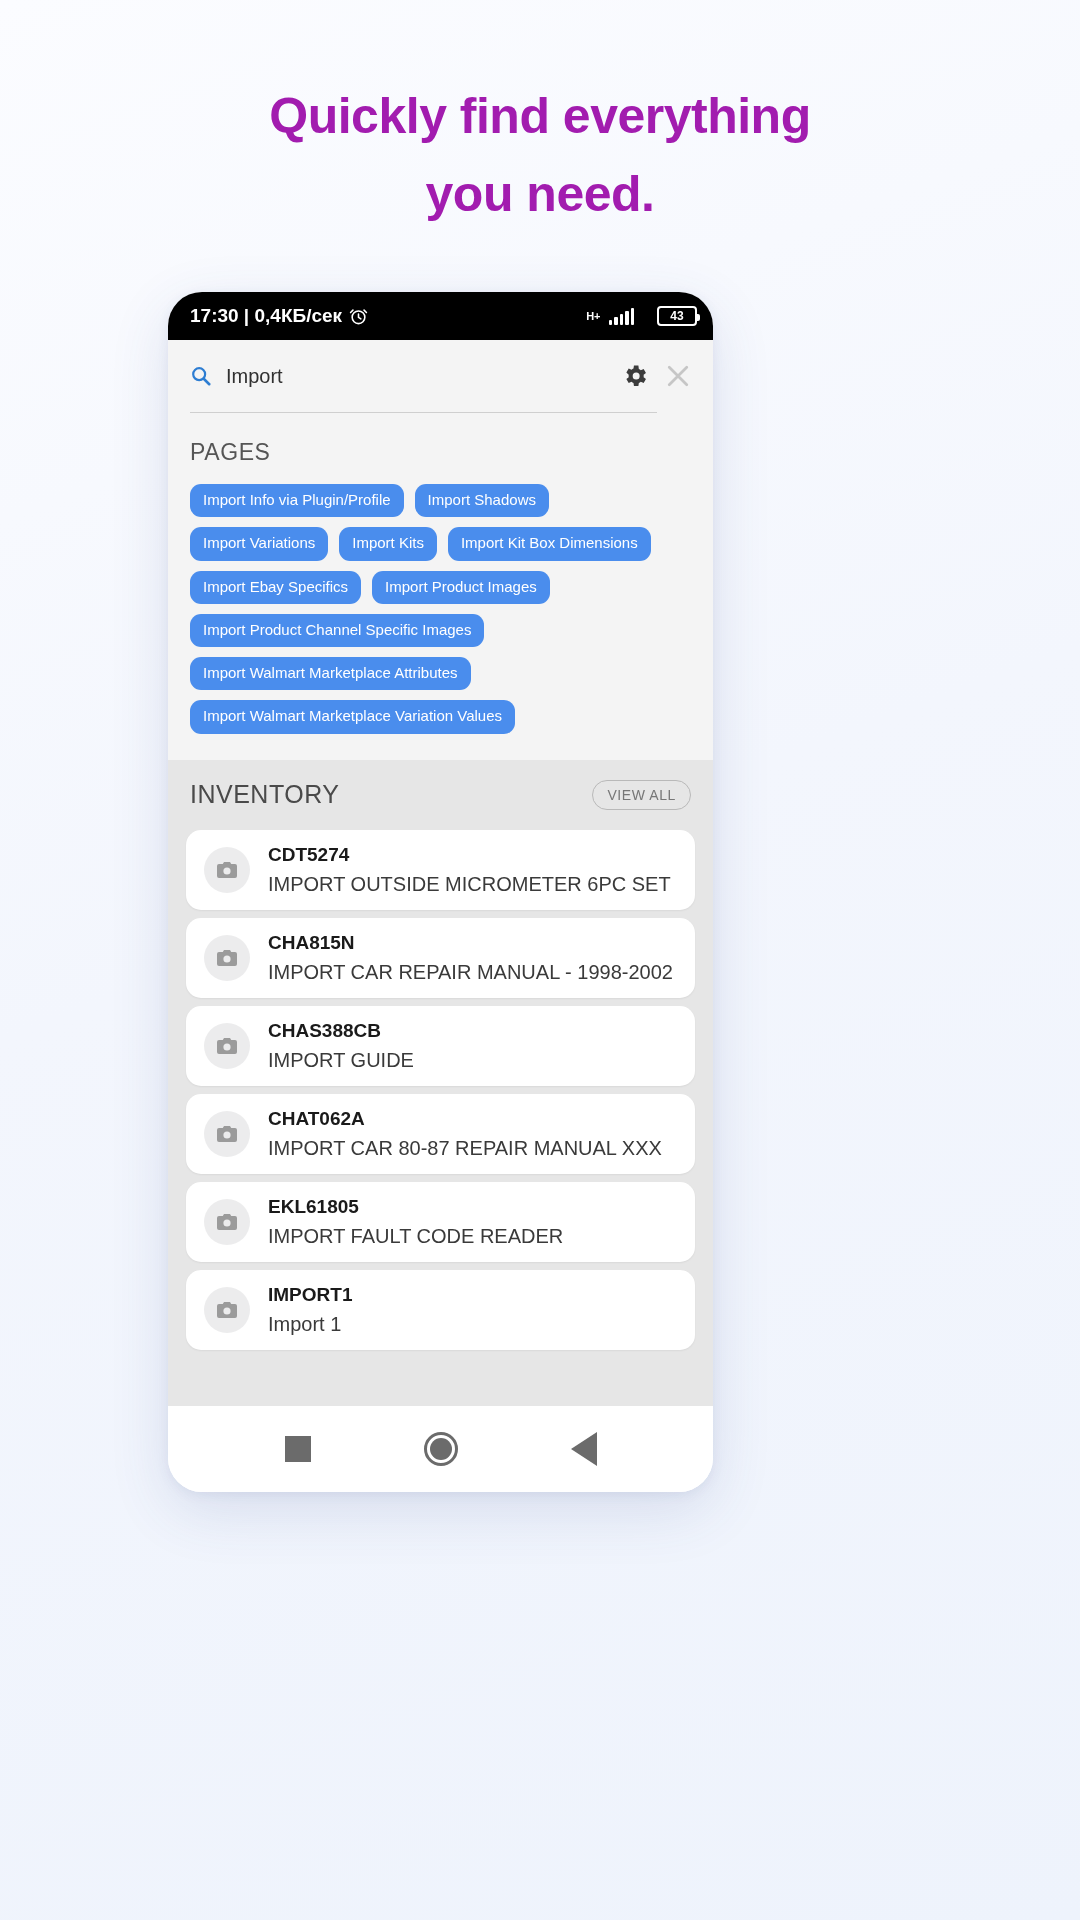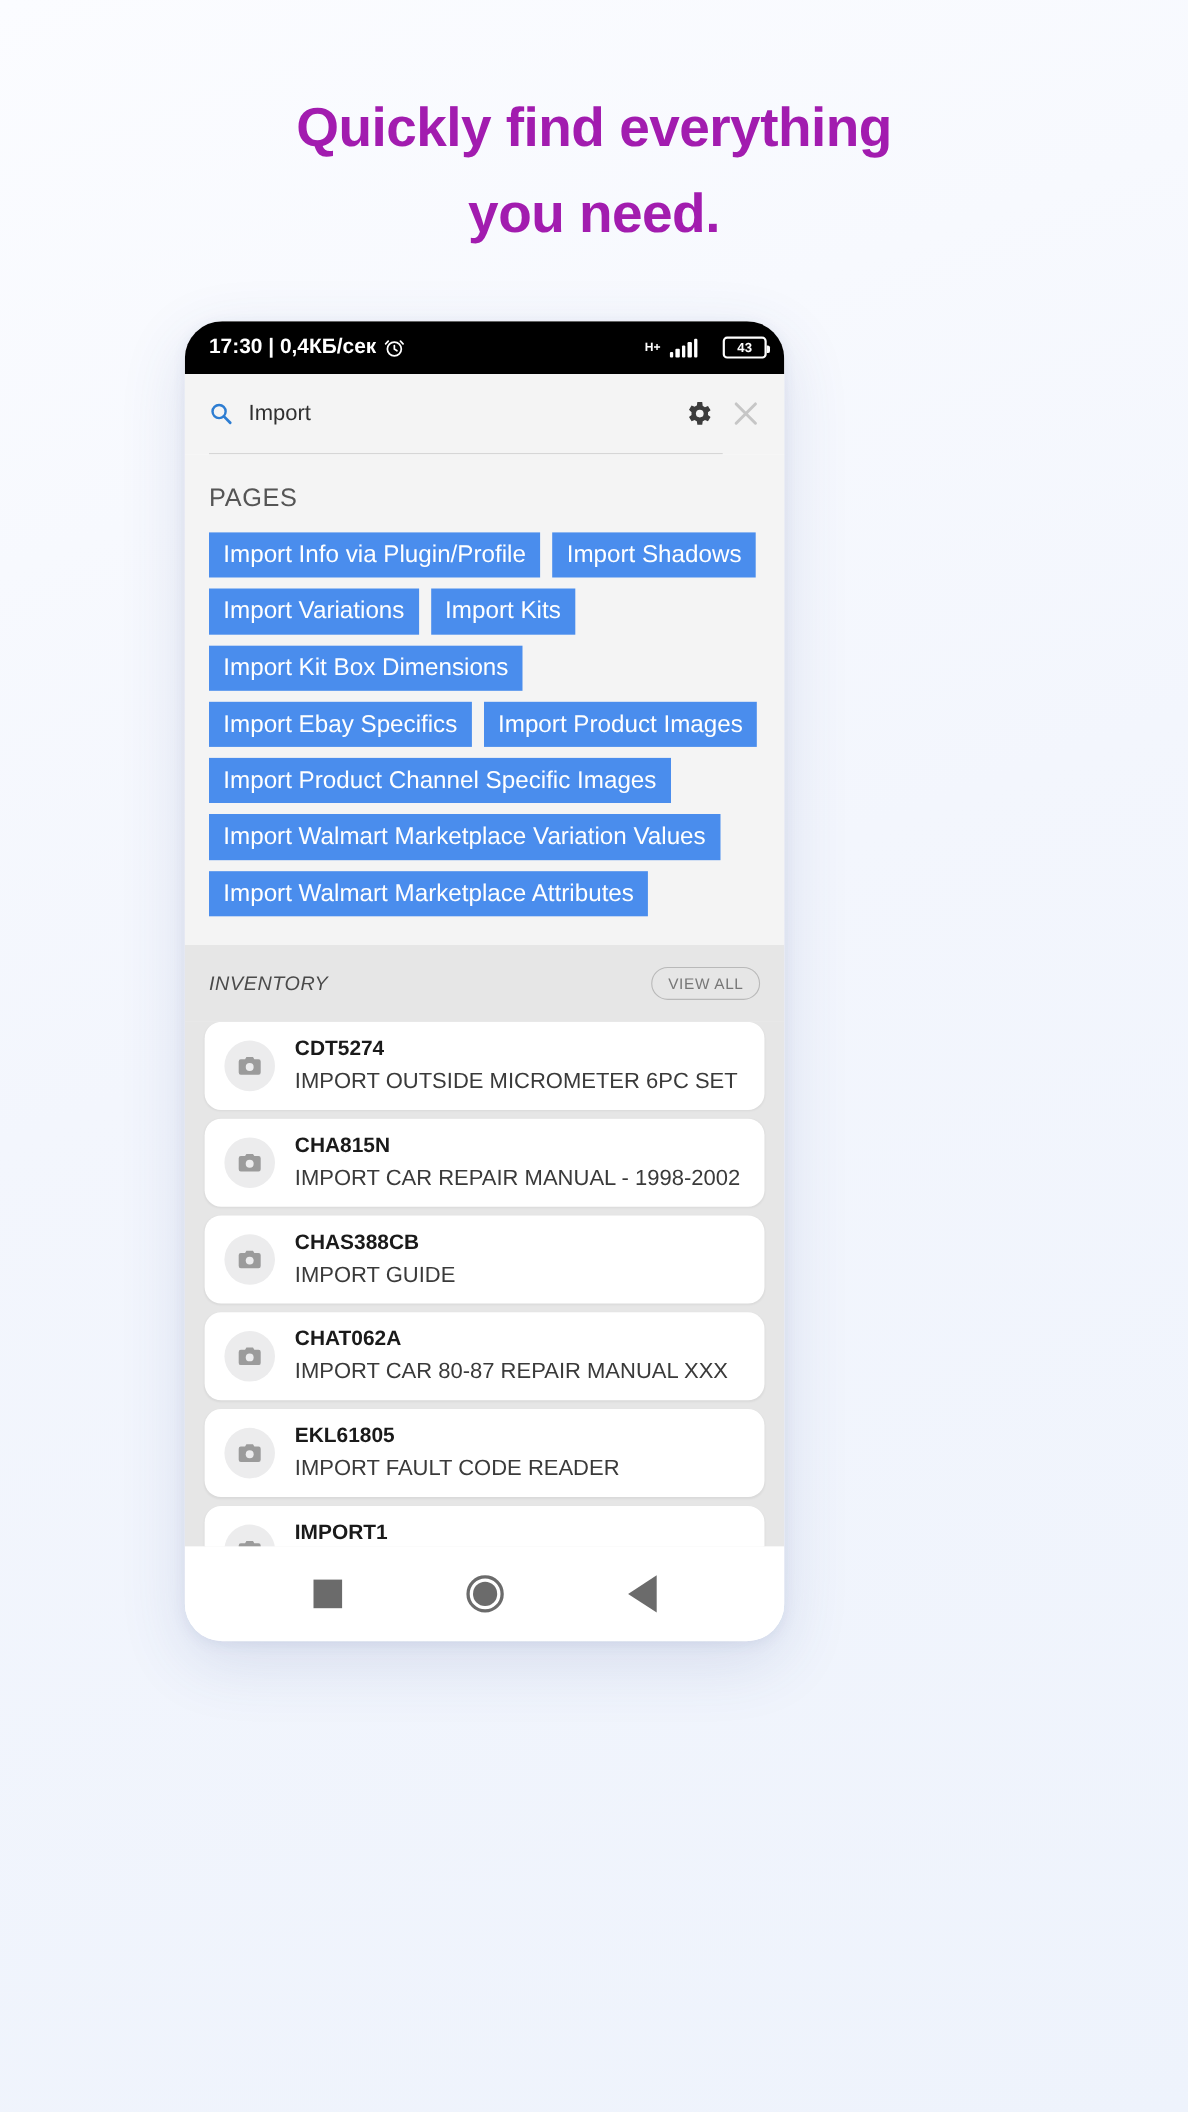--- a/index.html
+++ b/index.html
@@ -65,31 +65,31 @@
   .searchtext { flex: 1; font-size: 20px; color: #303030; }
   .gear { width: 28px; height: 28px; flex: none; cursor: pointer; }
   .closex { width: 30px; height: 30px; flex: none; cursor: pointer; }
   .searchrule { height: 1px; background: #cfcfcf; margin: 0 56px 0 22px; }
 
   
   .pages { background: #f4f4f4; padding: 26px 22px 26px 22px; flex: none; }
   .sectlabel { font-size: 23px; color: #555; letter-spacing: 0.6px; margin-bottom: 18px; }
   .chips { display: flex; flex-wrap: wrap; gap: 10px 11px; }
   .chip {
-    background: #4a8ded; color: #fff; border-radius: 0;
-    padding: 7px 13px 9px; font-size: 22px; line-height: 1.15;
+    background: #4a8ded; color: #fff; border-radius: 11px;
+    padding: 7px 13px 9px; font-size: 15px; line-height: 1.15;
     white-space: nowrap; cursor: pointer;
   }
 
   
   .invhead {
     background: #e6e6e6; display: flex; align-items: center;
     justify-content: space-between; padding: 20px 22px; flex: none;
   }
-  .invtitle { font-size: 18px; color: #4a4a4a; letter-spacing: 0.5px; font-style: italic; }
+  .invtitle { font-size: 25px; color: #4a4a4a; letter-spacing: 0.5px; }
   .viewall {
     border: 1px solid #b9b9b9; border-radius: 16px;
     padding: 6px 14px; font-size: 14px; color: #777;
     letter-spacing: 0.6px; cursor: pointer; background: transparent;
   }
   .invlist {
     background: #e6e6e6; flex: 1; overflow: hidden;
     padding: 0 18px; display: flex; flex-direction: column; gap: 8px;
   }
   .row {
@@ -185,22 +185,22 @@
       <div class="sectlabel">PAGES</div>
       <div class="chips">
         <span class="chip">Import Info via Plugin/Profile</span>
         <span class="chip">Import Shadows</span>
         <span class="chip">Import Variations</span>
         <span class="chip">Import Kits</span>
         <span class="chip">Import Kit Box Dimensions</span>
         <span class="chip">Import Ebay Specifics</span>
         <span class="chip">Import Product Images</span>
         <span class="chip">Import Product Channel Specific Images</span>
+        <span class="chip">Import Walmart Marketplace Attributes</span>
         <span class="chip">Import Walmart Marketplace Variation Values</span>
-        <span class="chip">Import Walmart Marketplace Attributes</span>
       </div>
     </div>
 
     <div class="invhead">
       <span class="invtitle">INVENTORY</span>
       <span class="viewall">VIEW ALL</span>
     </div>
 
     <div class="invlist">
 

